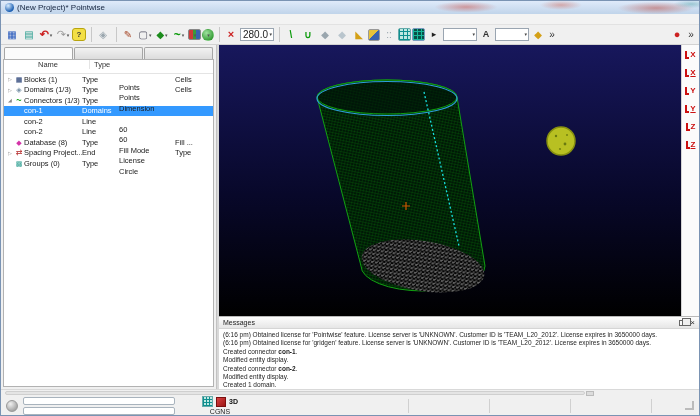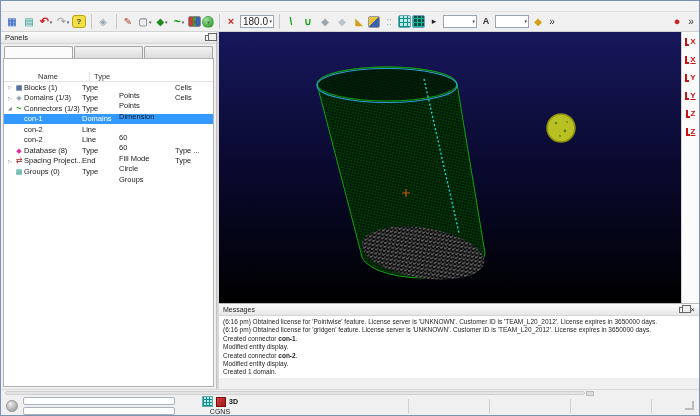--- a/index.html
+++ b/index.html
@@ -63,21 +63,21 @@
   
   .left-panel { width:215px; display:flex; flex-direction:column; background:#f0f0f0; }
   .panel-header { height:12px; display:flex; align-items:center; padding:0 4px; font-size:7.5px; color:#222; background:linear-gradient(#fdfdfd,#e6e6e6); border-bottom:1px solid #d5d5d5; }
   .float-icon { width:7px; height:6px; border:1px solid #666; background:#fafafa; position:relative; margin-left:auto; }
   .float-icon::after { content:""; position:absolute; left:2px; top:-3px; width:7px; height:6px; border:1px solid #666; background:#f0f0f0; }
   .close-icon { font-size:8px; color:#333; margin-left:4px; line-height:1; }
   .tabs { height:14px; display:flex; gap:1px; padding:2px 3px 0; }
   .tab { flex:1; font-size:7.5px; text-align:center; line-height:12px; color:#222; background:linear-gradient(#f2f2f2,#dcdcdc); border:1px solid #a5a5a5; border-bottom:none; border-radius:2px 2px 0 0; }
   .tab.active { background:#fbfbfb; position:relative; top:0; }
   .tree { flex:1; margin:0 2px 2px; background:#fff; border:1px solid #b2b2b2; font-size:7.5px; color:#1a1a1a; overflow:hidden; }
-  .tree-header { display:flex; height:23px; align-items:flex-end; border-bottom:1px solid #e4e4e4; color:#333; }
+  .tree-header { display:flex; height:14px; align-items:flex-start; border-bottom:1px solid #e4e4e4; color:#333; }
   .th-name { flex:1; padding-left:34px; border-right:1px solid #e4e4e4; }
   .th-type { width:123px; padding-left:4px; }
   .trow { display:flex; height:10.5px; align-items:center; padding-left:2px; white-space:nowrap; }
   .trow.selected { background:#3399ff; color:#fff; }
   .exp { width:8px; text-align:center; font-size:5px; color:#888; }
   .ticon { width:10px; text-align:center; font-size:7px; line-height:1; }
   .tname { flex:1; overflow:hidden; }
   .tc1 { width:37px; } .tc2 { width:56px;margin-top:16px; } .tc3 { width:38px; }
   [data-name="blocks-icon"]::before { content:"▦"; color:#16316b; }
   [data-name="domains-icon"]::before { content:"◈"; color:#7a93a8; }
@@ -122,20 +122,24 @@
   .solver-label { font-size:7px; color:#222; margin-top:1px; }
   .status-sep { width:1px; height:14px; background:#d0d0d0; }
   .status-spacer { flex:1; }
   .resize-grip { width:9px; height:9px; border-right:2px solid #bbb; border-bottom:2px solid #bbb; transform:rotate(0deg); margin-left:3px; }
 </style>
 </head>
 <body>
 
 <div class="app" data-name="pointwise-window">
 
+  <div class="titlebar" data-name="title-bar">
+    <span class="app-icon" data-name="app-logo-icon"></span>
+    <span data-name="window-title">(New Project)* Pointwise</span>
+  </div>
 
   <div class="menubar" data-name="menu-bar">
     <span class="menu-item" data-name="menu-file"></span>
       <span class="menu-item" data-name="menu-edit"></span>
       <span class="menu-item" data-name="menu-view"></span>
       <span class="menu-item" data-name="menu-examine"></span>
       <span class="menu-item" data-name="menu-select"></span>
       <span class="menu-item" data-name="menu-create"></span>
       <span class="menu-item" data-name="menu-grid"></span>
       <span class="menu-item" data-name="menu-script"></span>
@@ -186,21 +190,21 @@
       <span class="tb-item ic i-shader drop" data-name="shader-button">
         <span class="glyph" data-name="toolbar-glyph"></span>
       </span>
       <span class="tb-item tb-sep" data-name="toolbar-separator">
         <span class="glyph" data-name="toolbar-glyph"></span>
       </span>
       <span class="tb-item ic i-examine" data-name="examine-button">
         <span class="glyph" data-name="toolbar-glyph">×</span>
       </span>
       <span class="tb-item tb-combo" data-name="angle-combo">
-        <span class="glyph" data-name="toolbar-glyph">180.0</span>
+        <span class="glyph" data-name="toolbar-glyph">280.0</span>
       </span>
       <span class="tb-item tb-sep" data-name="toolbar-separator">
         <span class="glyph" data-name="toolbar-glyph"></span>
       </span>
       <span class="tb-item ic i-line" data-name="two-point-line-button">
         <span class="glyph" data-name="toolbar-glyph">\</span>
       </span>
       <span class="tb-item ic i-arc" data-name="arc-button">
         <span class="glyph" data-name="toolbar-glyph">∪</span>
       </span>
@@ -247,24 +251,20 @@
         <span class="glyph" data-name="toolbar-glyph">●</span>
       </span>
       <span class="tb-item tb-more" data-name="toolbar-overflow-2">
         <span class="glyph" data-name="toolbar-glyph">»</span>
       </span>
   </div>
 
   <div class="main" data-name="main-area">
 
     <div class="left-panel" data-name="panels-dock">
-      <div class="panel-header" data-name="panels-header">
-        <span data-name="panels-title">Panels</span>
-        <span class="float-icon" data-name="float-panel-icon"></span>
-      </div>
       <div class="tabs" data-name="panel-tabs">
         <span class="tab active" data-name="tab-list"></span>
           <span class="tab" data-name="tab-layers"></span>
           <span class="tab" data-name="tab-defaults"></span>
       </div>
       <div class="tree" data-name="entity-tree">
         <div class="tree-header" data-name="tree-header">
           <span class="th-name" data-name="tree-header-name">Name</span>
           <span class="th-type" data-name="tree-header-type">Type</span>
         </div>
@@ -316,36 +316,36 @@
               <span class="tc1" data-name="tree-item-type">Line</span>
               <span class="tc2" data-name="tree-item-col2">60</span>
               <span class="tc3" data-name="tree-item-col3"></span>
             </div>
             <div class="trow" data-name="tree-row-database">
               <span class="exp" data-name="expand-arrow-icon"></span>
               <span class="ticon" data-name="database-icon"></span>
               <span class="tname" data-name="tree-item-label">Database (8)</span>
               <span class="tc1" data-name="tree-item-type">Type</span>
               <span class="tc2" data-name="tree-item-col2">Fill Mode</span>
-              <span class="tc3" data-name="tree-item-col3">Type ...</span>
+              <span class="tc3" data-name="tree-item-col3">Fill ...</span>
             </div>
             <div class="trow" data-name="tree-row-spacing">
               <span class="exp" data-name="expand-arrow-icon">▷</span>
               <span class="ticon" data-name="spacing-icon"></span>
               <span class="tname" data-name="tree-item-label">Spacing Project...</span>
               <span class="tc1" data-name="tree-item-type">End</span>
-              <span class="tc2" data-name="tree-item-col2">Circle</span>
+              <span class="tc2" data-name="tree-item-col2">License</span>
               <span class="tc3" data-name="tree-item-col3">Type</span>
             </div>
             <div class="trow" data-name="tree-row-groups">
               <span class="exp" data-name="expand-arrow-icon"></span>
               <span class="ticon" data-name="groups-icon"></span>
               <span class="tname" data-name="tree-item-label">Groups (0)</span>
               <span class="tc1" data-name="tree-item-type">Type</span>
-              <span class="tc2" data-name="tree-item-col2">Groups</span>
+              <span class="tc2" data-name="tree-item-col2">Circle</span>
               <span class="tc3" data-name="tree-item-col3"></span>
             </div>
         </div>
       </div>
     </div>
 
     <div class="splitter" data-name="panel-splitter"></div>
 
     <div class="right-col" data-name="workspace-column">
       <div class="view-row" data-name="viewport-row">

